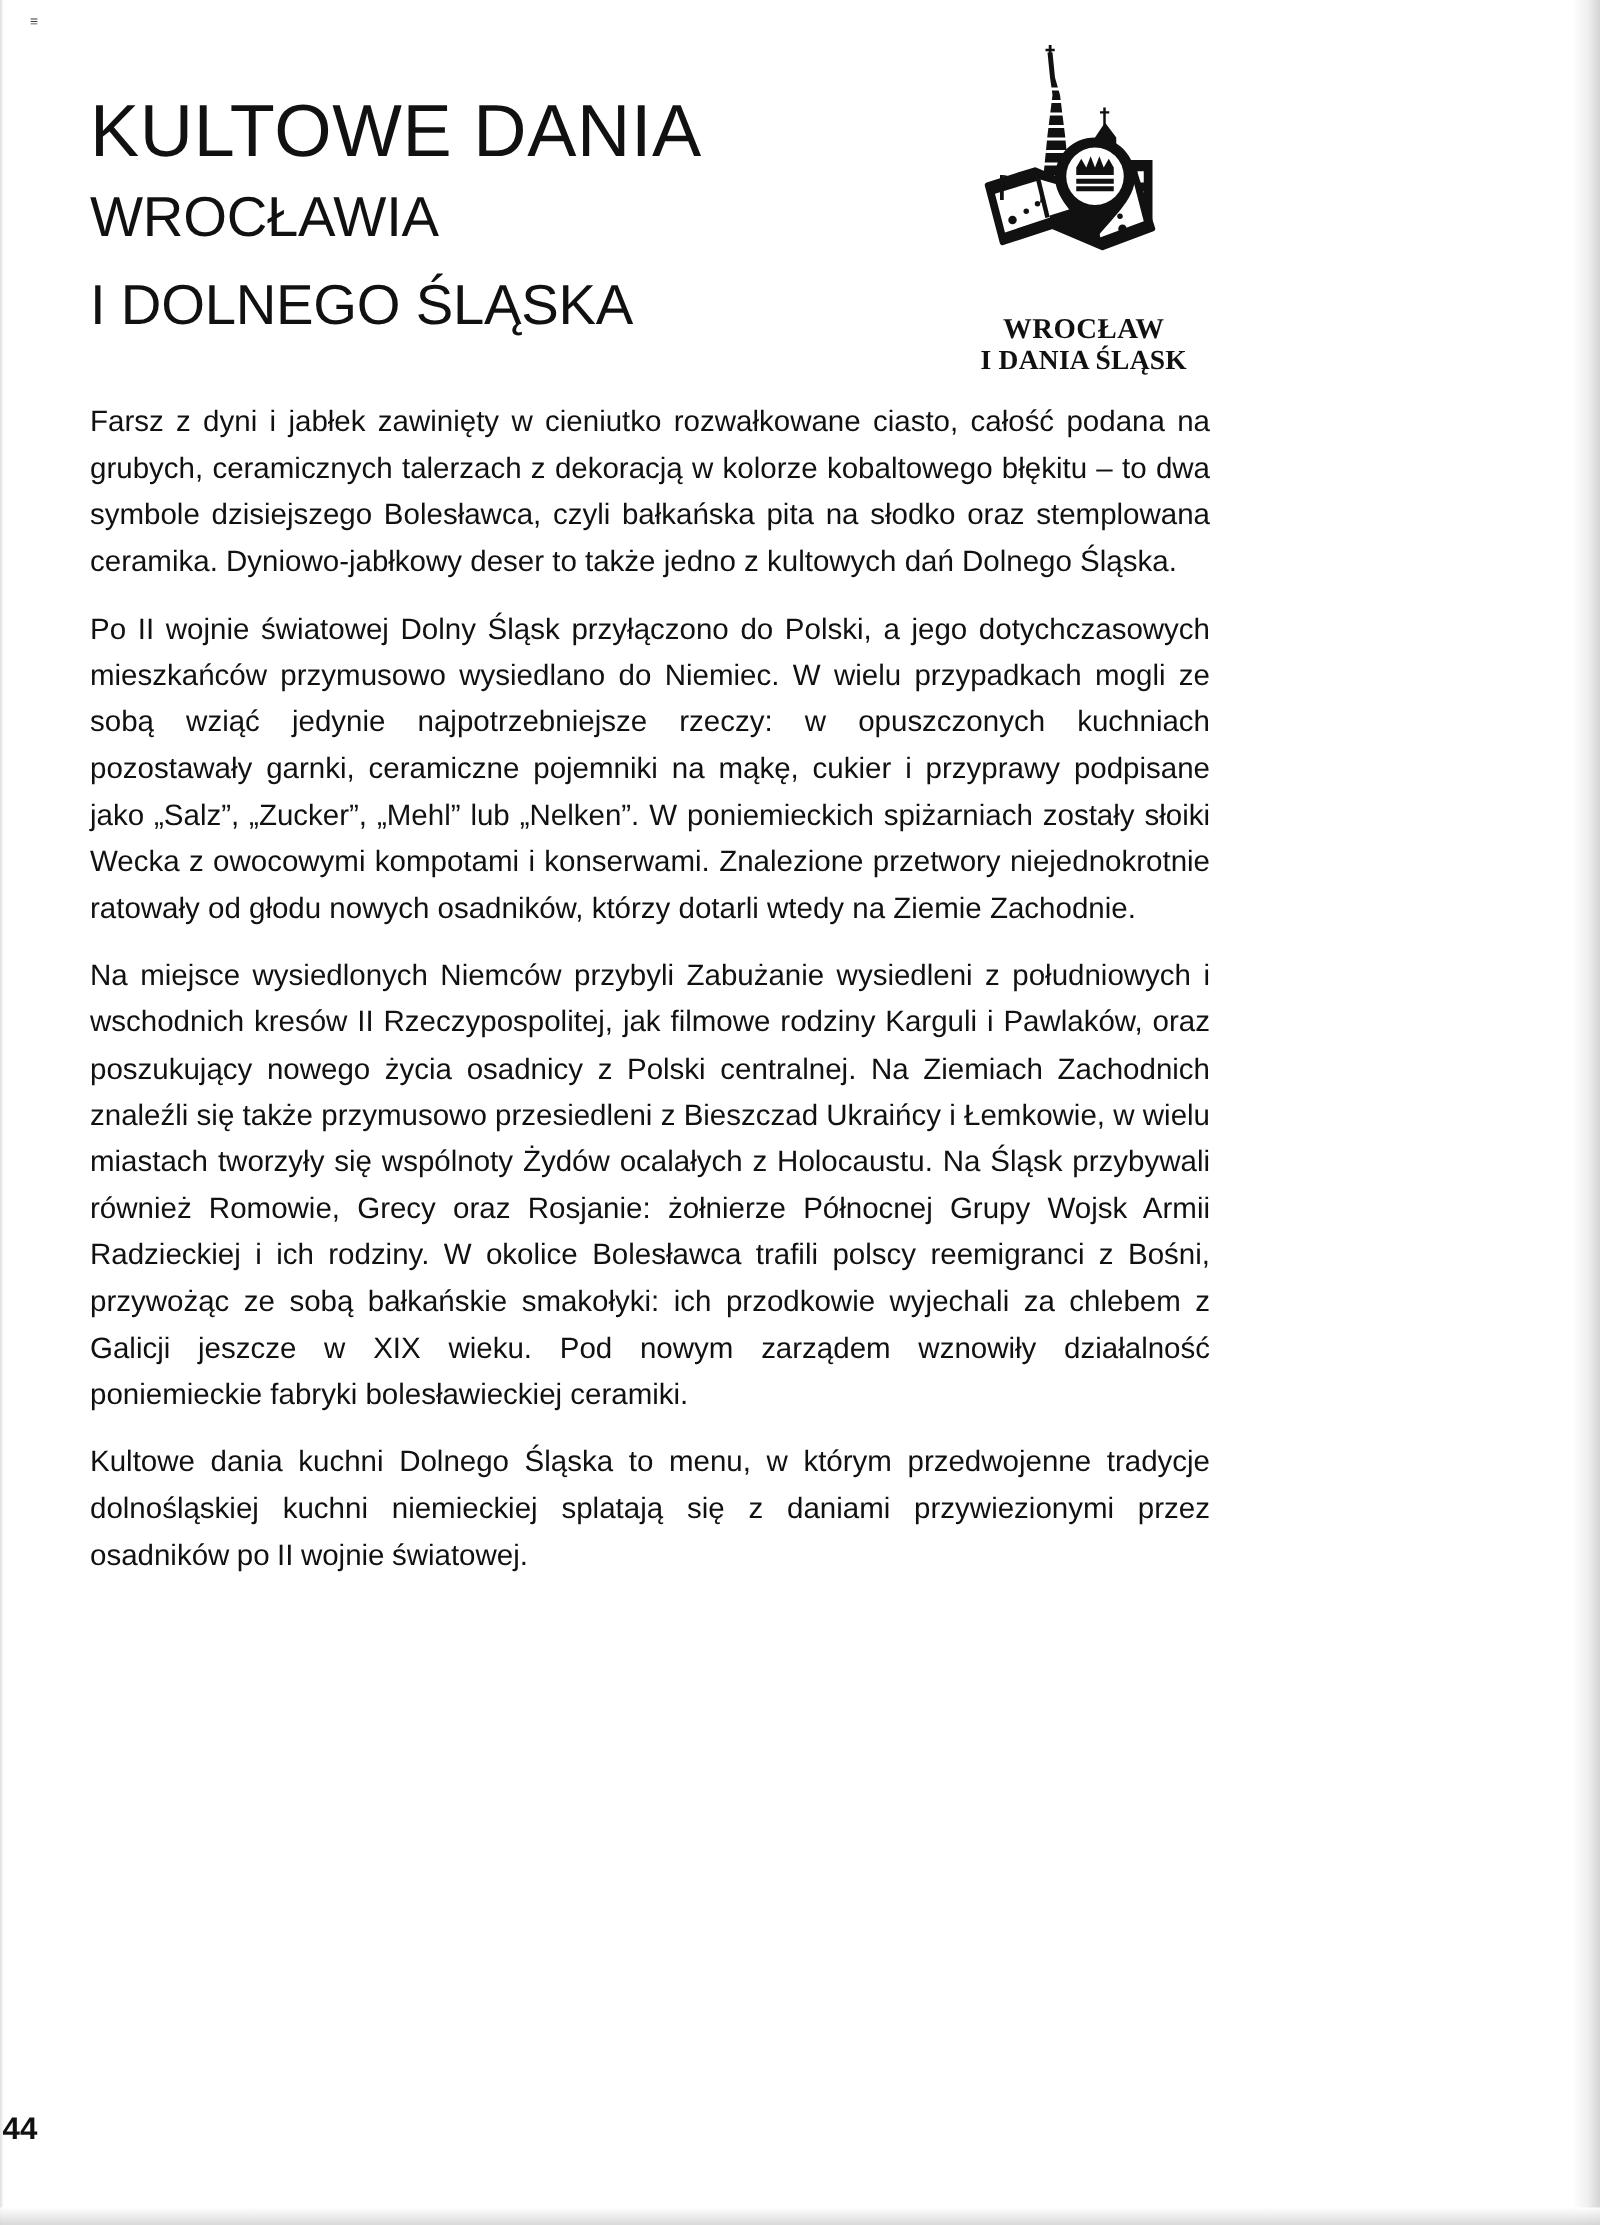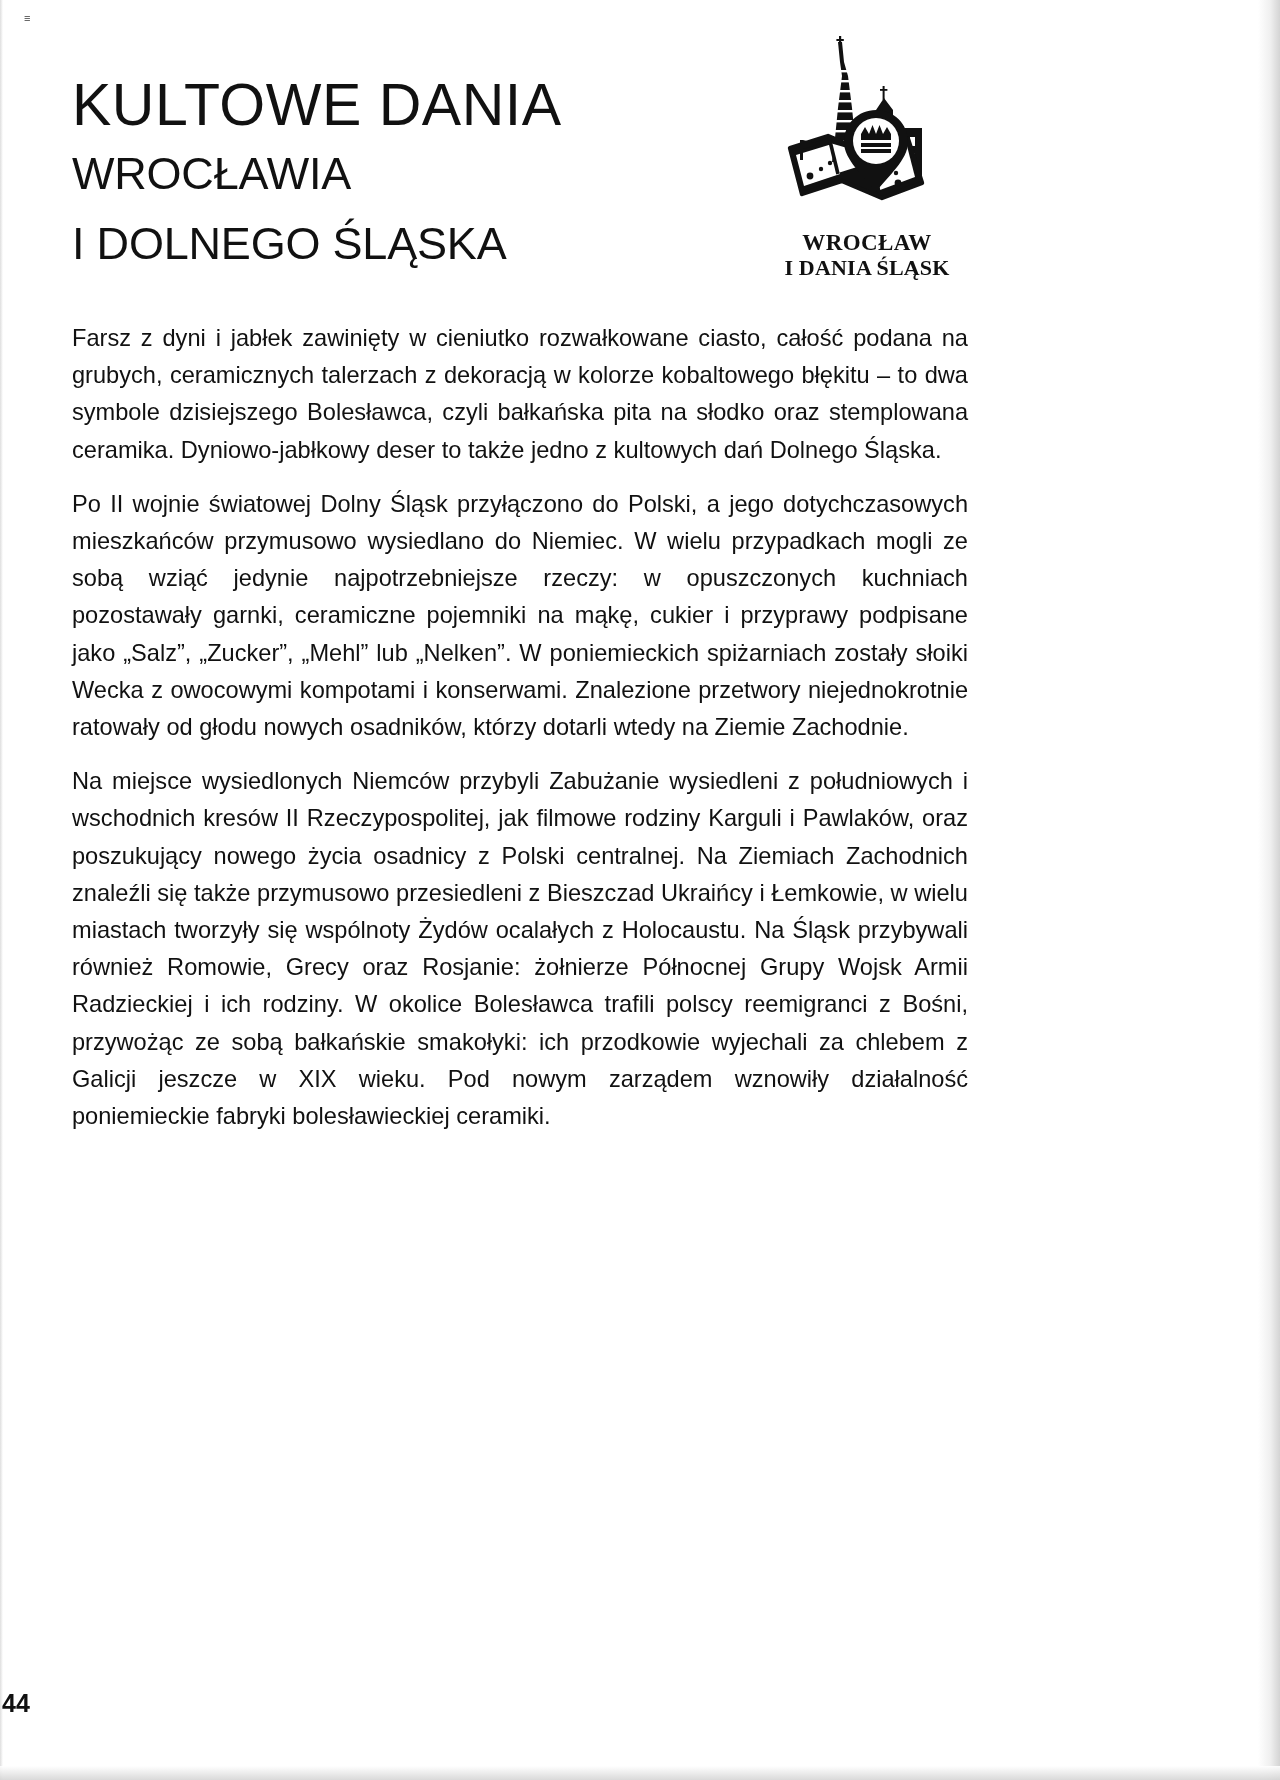--- a/index.html
+++ b/index.html
@@ -104,21 +104,21 @@
     margin: 0 auto;
     display: block;
   }
   #logo-text {
     margin-top: -6px;
     font-family: "Liberation Serif", serif;
     font-weight: 700;
     color: #111111;
     line-height: 25px;
   }
-  #logo-text .lt1 { font-size: 23px; letter-spacing: .4px; display:block; }
+  #logo-text .lt1 { font-size: 23px; letter-spacing: .4px; display:block;margin-top:20px; }
   #logo-text .lt2 { font-size: 22px; letter-spacing: .2px; display:block; }
 
   
   #article {
     position: absolute;
     left: 72px;
     top: 320px;
     width: 896px;
   }
   .para {
@@ -232,17 +232,18 @@
         <span class="lt1">WROCŁAW</span>
         <span class="lt2">I DANIA ŚLĄSK</span>
       </div>
     </div>
   </div>
 
   <div id="article">
     <p class="para">Farsz z dyni i jabłek zawinięty w cieniutko rozwałkowane ciasto, całość podana na grubych, ceramicznych talerzach z dekoracją w kolorze kobaltowego błękitu – to dwa symbole dzisiejszego Bolesławca, czyli bałkańska pita na słodko oraz stemplowana ceramika. Dyniowo-jabłkowy deser to także jedno z kultowych dań Dolnego Śląska.</p>
     <p class="para">Po II wojnie światowej Dolny Śląsk przyłączono do Polski, a jego dotychczasowych mieszkańców przymusowo wysiedlano do Niemiec. W wielu przypadkach mogli ze sobą wziąć jedynie najpotrzebniejsze rzeczy: w opuszczonych kuchniach pozostawały garnki, ceramiczne pojemniki na mąkę, cukier i przyprawy podpisane jako „Salz”, „Zucker”, „Mehl” lub „Nelken”. W poniemieckich spiżarniach zostały słoiki Wecka z owocowymi kompotami i konserwami. Znalezione przetwory niejednokrotnie ratowały od głodu nowych osadników, którzy dotarli wtedy na Ziemie Zachodnie.</p>
     <p class="para">Na miejsce wysiedlonych Niemców przybyli Zabużanie wysiedleni z południowych i wschodnich kresów II Rzeczypospolitej, jak filmowe rodziny Karguli i Pawlaków, oraz poszukujący nowego życia osadnicy z Polski centralnej. Na Ziemiach Zachodnich znaleźli się także przymusowo przesiedleni z Bieszczad Ukraińcy i Łemkowie, w wielu miastach tworzyły się wspólnoty Żydów ocalałych z Holocaustu. Na Śląsk przybywali również Romowie, Grecy oraz Rosjanie: żołnierze Północnej Grupy Wojsk Armii Radzieckiej i ich rodziny. W okolice Bolesławca trafili polscy reemigranci z Bośni, przywożąc ze sobą bałkańskie smakołyki: ich przodkowie wyjechali za chlebem z Galicji jeszcze w XIX wieku. Pod nowym zarządem wznowiły działalność poniemieckie fabryki bolesławieckiej ceramiki.</p>
+    <p class="para tight">Kultowe dania kuchni Dolnego Śląska to menu, w którym przedwojenne tradycje dolnośląskiej kuchni niemieckiej splatają się z daniami przywiezionymi przez osadników po II wojnie światowej.</p>
   </div>
 
   <div id="folio">44</div>
 
 </div>
 
 </body></html>

